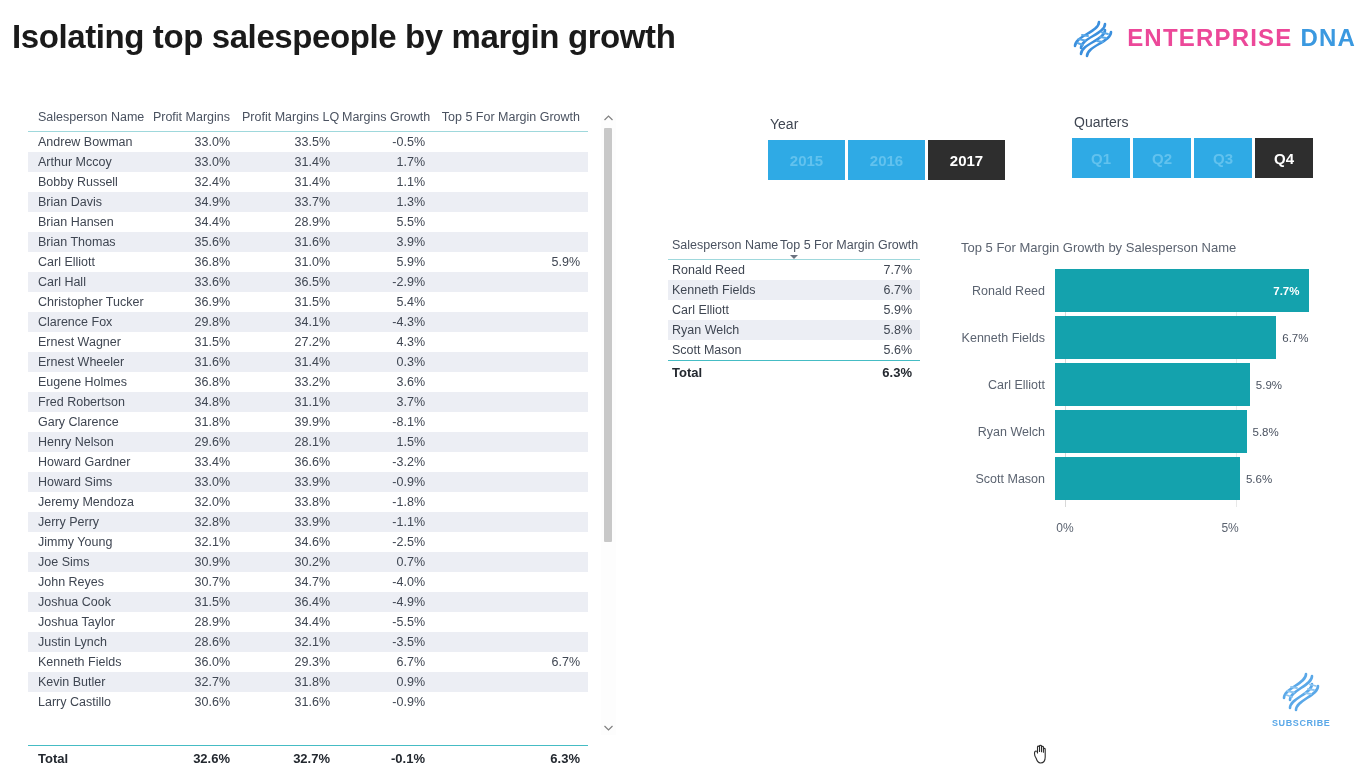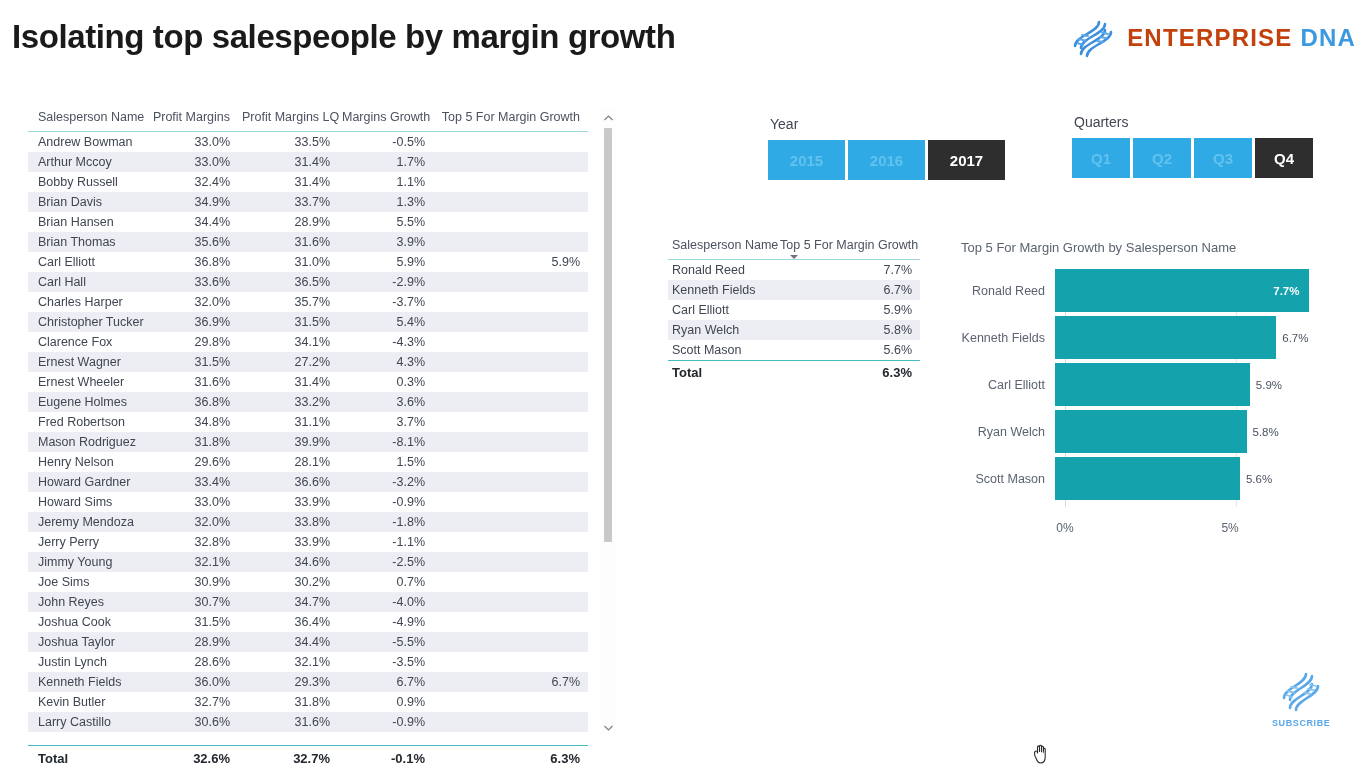--- a/index.html
+++ b/index.html
@@ -19,21 +19,21 @@
     font-family: "Liberation Sans", sans-serif;
   }
   #brand-logo {
     position: absolute; right: 10px; top: 18px;
     display: flex; align-items: center; gap: 12px;
   }
   #brand-logo .dna-mark { width: 44px; height: 40px; }
   #brand-logo .brand-text {
     font-size: 24px; font-weight: 700; letter-spacing: 1.2px;
   }
-  #brand-logo .brand-text .ent { color: #c2410c; }
+  #brand-logo .brand-text .ent { color: #ec4899; }
   #brand-logo .brand-text .dna { color: #3b99e0; }
 
   
   #matrix-visual {
     position: absolute; left: 28px; top: 106px;
     width: 588px; height: 650px;
   }
   #matrix-visual table { border-collapse: collapse; width: 560px; table-layout: fixed; }
   #matrix-visual th {
     font-size: 12.5px; font-weight: 400; color: #4a5260;
@@ -273,27 +273,20 @@
               <td class="c-top5" style="width: 157px;">5.9%</td>
             </tr>
             <tr>
               <td class="c-name" style="width: 118px;">Carl Hall</td>
               <td class="c-num" style="width: 90px;">33.6%</td>
               <td class="c-num" style="width: 100px;">36.5%</td>
               <td class="c-num" style="width: 95px;">-2.9%</td>
               <td class="c-top5" style="width: 157px;"></td>
             </tr>
             <tr>
-              <td class="c-name" style="width: 118px;">Charles Harper</td>
-              <td class="c-num" style="width: 90px;">32.0%</td>
-              <td class="c-num" style="width: 100px;">35.7%</td>
-              <td class="c-num" style="width: 95px;">-3.7%</td>
-              <td class="c-top5" style="width: 157px;"></td>
-            </tr>
-            <tr>
               <td class="c-name" style="width: 118px;">Christopher Tucker</td>
               <td class="c-num" style="width: 90px;">36.9%</td>
               <td class="c-num" style="width: 100px;">31.5%</td>
               <td class="c-num" style="width: 95px;">5.4%</td>
               <td class="c-top5" style="width: 157px;"></td>
             </tr>
             <tr>
               <td class="c-name" style="width: 118px;">Clarence Fox</td>
               <td class="c-num" style="width: 90px;">29.8%</td>
               <td class="c-num" style="width: 100px;">34.1%</td>
@@ -322,21 +315,21 @@
               <td class="c-top5" style="width: 157px;"></td>
             </tr>
             <tr>
               <td class="c-name" style="width: 118px;">Fred Robertson</td>
               <td class="c-num" style="width: 90px;">34.8%</td>
               <td class="c-num" style="width: 100px;">31.1%</td>
               <td class="c-num" style="width: 95px;">3.7%</td>
               <td class="c-top5" style="width: 157px;"></td>
             </tr>
             <tr>
-              <td class="c-name" style="width: 118px;">Mason Rodriguez</td>
+              <td class="c-name" style="width: 118px;">Gary Clarence</td>
               <td class="c-num" style="width: 90px;">31.8%</td>
               <td class="c-num" style="width: 100px;">39.9%</td>
               <td class="c-num" style="width: 95px;">-8.1%</td>
               <td class="c-top5" style="width: 157px;"></td>
             </tr>
             <tr>
               <td class="c-name" style="width: 118px;">Henry Nelson</td>
               <td class="c-num" style="width: 90px;">29.6%</td>
               <td class="c-num" style="width: 100px;">28.1%</td>
               <td class="c-num" style="width: 95px;">1.5%</td>

